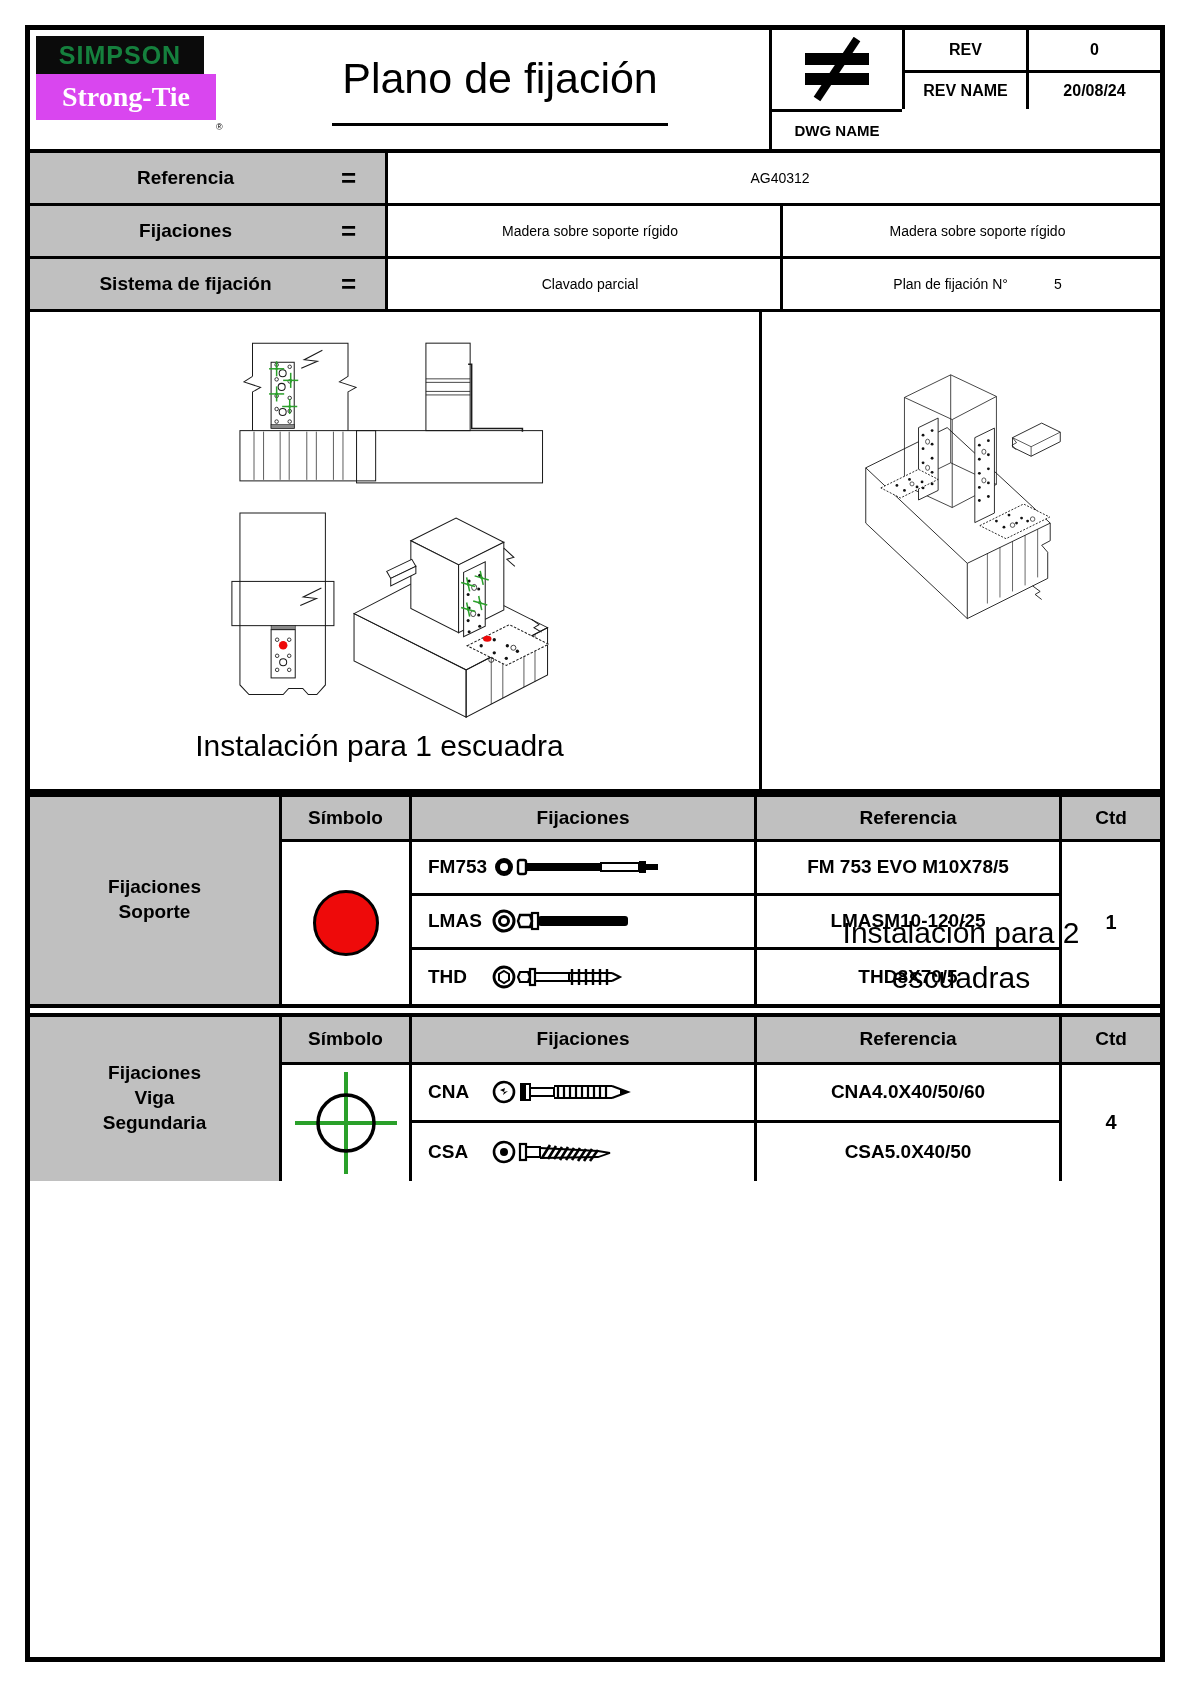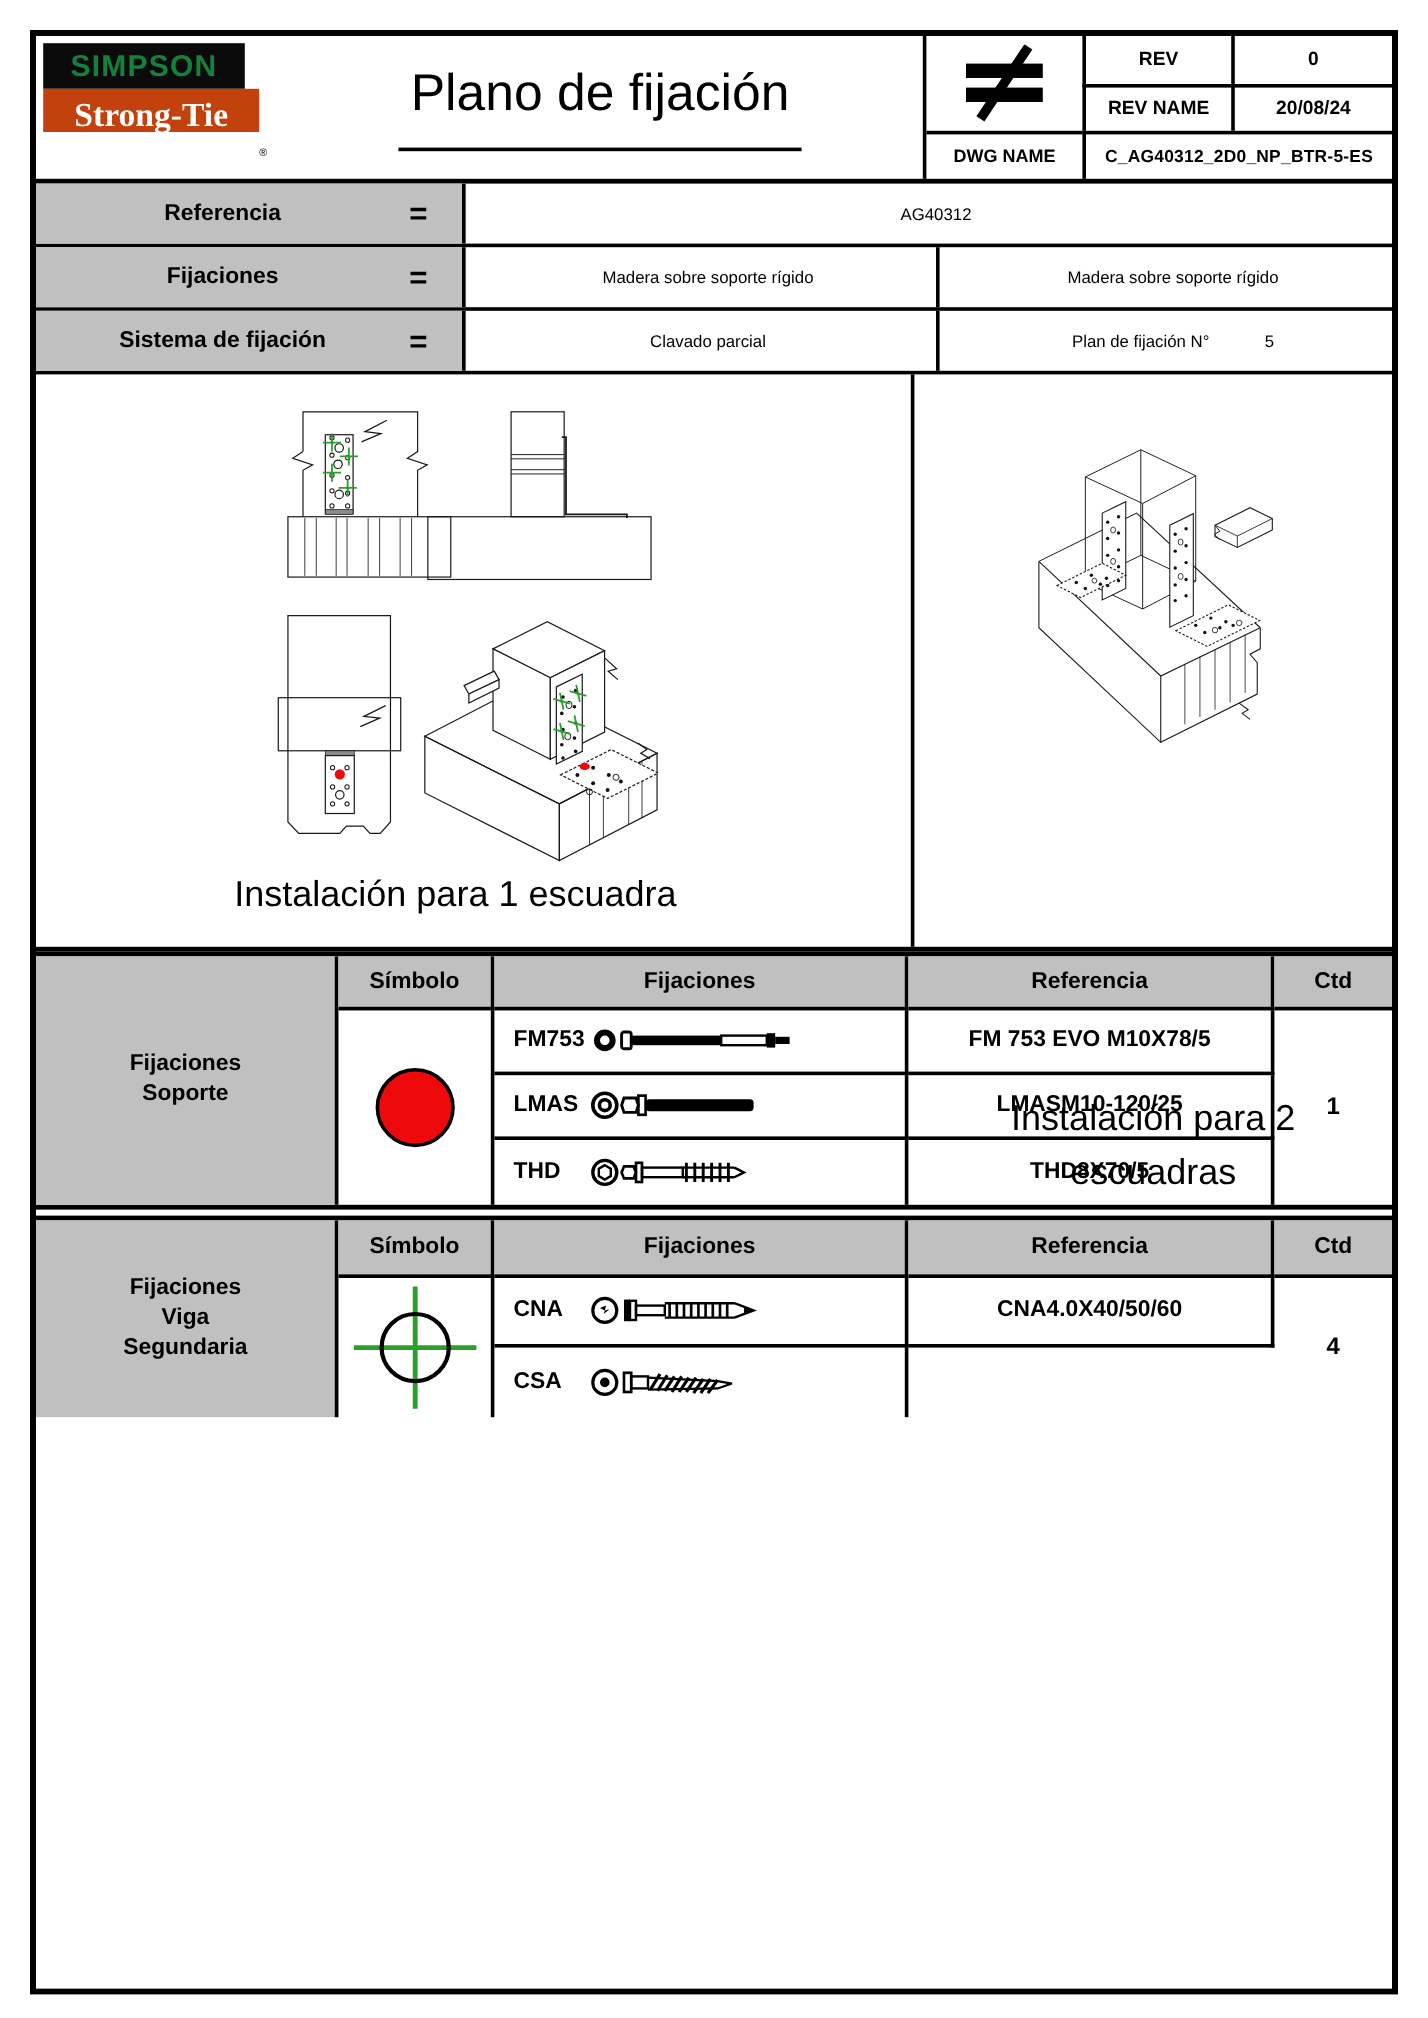--- a/index.html
+++ b/index.html
@@ -6,21 +6,21 @@
   .page{position:relative;width:1190px;height:1682px;background:#fff;
         font-family:"Liberation Sans",sans-serif;color:#000;overflow:hidden;}
   .frame{position:absolute;left:25px;top:25px;right:25px;bottom:20px;
          border:5px solid #000;display:flex;flex-direction:column;background:#fff;}
 
   
   .titleblock{height:119px;display:flex;border-bottom:4px solid #000;flex:0 0 auto;}
   .logo{width:195px;padding:6px 0 0 6px;position:relative;}
   .logo-top{background:#0b0b0b;color:#15803d;font-weight:bold;font-size:25px;
             width:168px;height:38px;line-height:38px;text-align:center;letter-spacing:1px;}
-  .logo-bottom{background:#c2410c;color:#fff;width:180px;height:36px;line-height:46px;
+  .logo-bottom{background:#d946ef;color:#fff;width:180px;height:46px;line-height:46px;
                text-align:center;font-family:"Liberation Serif",serif;font-weight:bold;font-size:28px;}
   .logo-reg{position:absolute;left:186px;top:92px;font-size:9px;}
   .title-wrap{flex:1;display:flex;align-items:center;justify-content:center;}
   .doc-title{font-size:43px;border-bottom:3px solid #000;padding:0 10px 20px 10px;}
   .revtable{width:388px;border-left:3px solid #000;display:grid;flex:0 0 auto;
             grid-template-columns:130px 124px 1fr;grid-template-rows:1fr 1fr 1fr;
             grid-template-areas:"sym rl rv" "sym dl dv" "nl nv nv";}
   .rt-cell{display:flex;align-items:center;justify-content:center;
            font-size:16px;font-weight:600;border-left:3px solid #000;border-top:3px solid #000;}
   .rt-sym{grid-area:sym;border-left:none;border-top:none;}
@@ -99,21 +99,20 @@
           <rect x="14" y="16" width="64" height="12" fill="#000"></rect>
           <rect x="14" y="36" width="64" height="12" fill="#000"></rect>
           <line x1="66" y1="2" x2="26" y2="62" stroke="#000" stroke-width="8"></line>
         </svg>
       </div>
       <div class="rt-cell rt-rl">REV</div>
       <div class="rt-cell rt-rv">0</div>
       <div class="rt-cell rt-dl">REV NAME</div>
       <div class="rt-cell rt-dv">20/08/24</div>
       <div class="rt-cell rt-nl">DWG NAME</div>
-      <div class="rt-cell rt-nv">C_AG40312_2D0_NP_BTR-5-ES</div>
     </div>
   </div>
 
   <div class="inforow">
     <div class="info-label">
       <span class="lbl">Referencia</span>
       <span class="eq">=</span>
     </div>
     <div class="info-vals">
       <div class="vcell full">AG40312</div>
@@ -509,16 +508,17 @@
       </svg>
       <svg width="150" height="24" viewBox="0 0 150 24">
         <rect x="4" y="4" width="6" height="16" fill="none" stroke="#000" stroke-width="2.2"></rect>
         <rect x="10" y="7" width="14" height="10" fill="none" stroke="#000" stroke-width="2"></rect>
         <g stroke="#000" stroke-width="2.6" fill="none">
           <path d="M26,18 L34,5 M32,19 L40,6 M38,19 L46,7 M44,20 L52,7 M50,20 L58,8 M56,20 L64,8 M62,21 L70,9 M68,21 L76,9 M74,21 L82,10"></path>
         </g>
         <path d="M24,8 L82,11 L94,13 L82,17 L24,18" fill="none" stroke="#000" stroke-width="1.8"></path>
       </svg>
     </div>
+    <div class="fcell bR ref-cell">CSA5.0X40/50</div>
   </div>
 
  </div>
 </div>
 
 </body></html>

